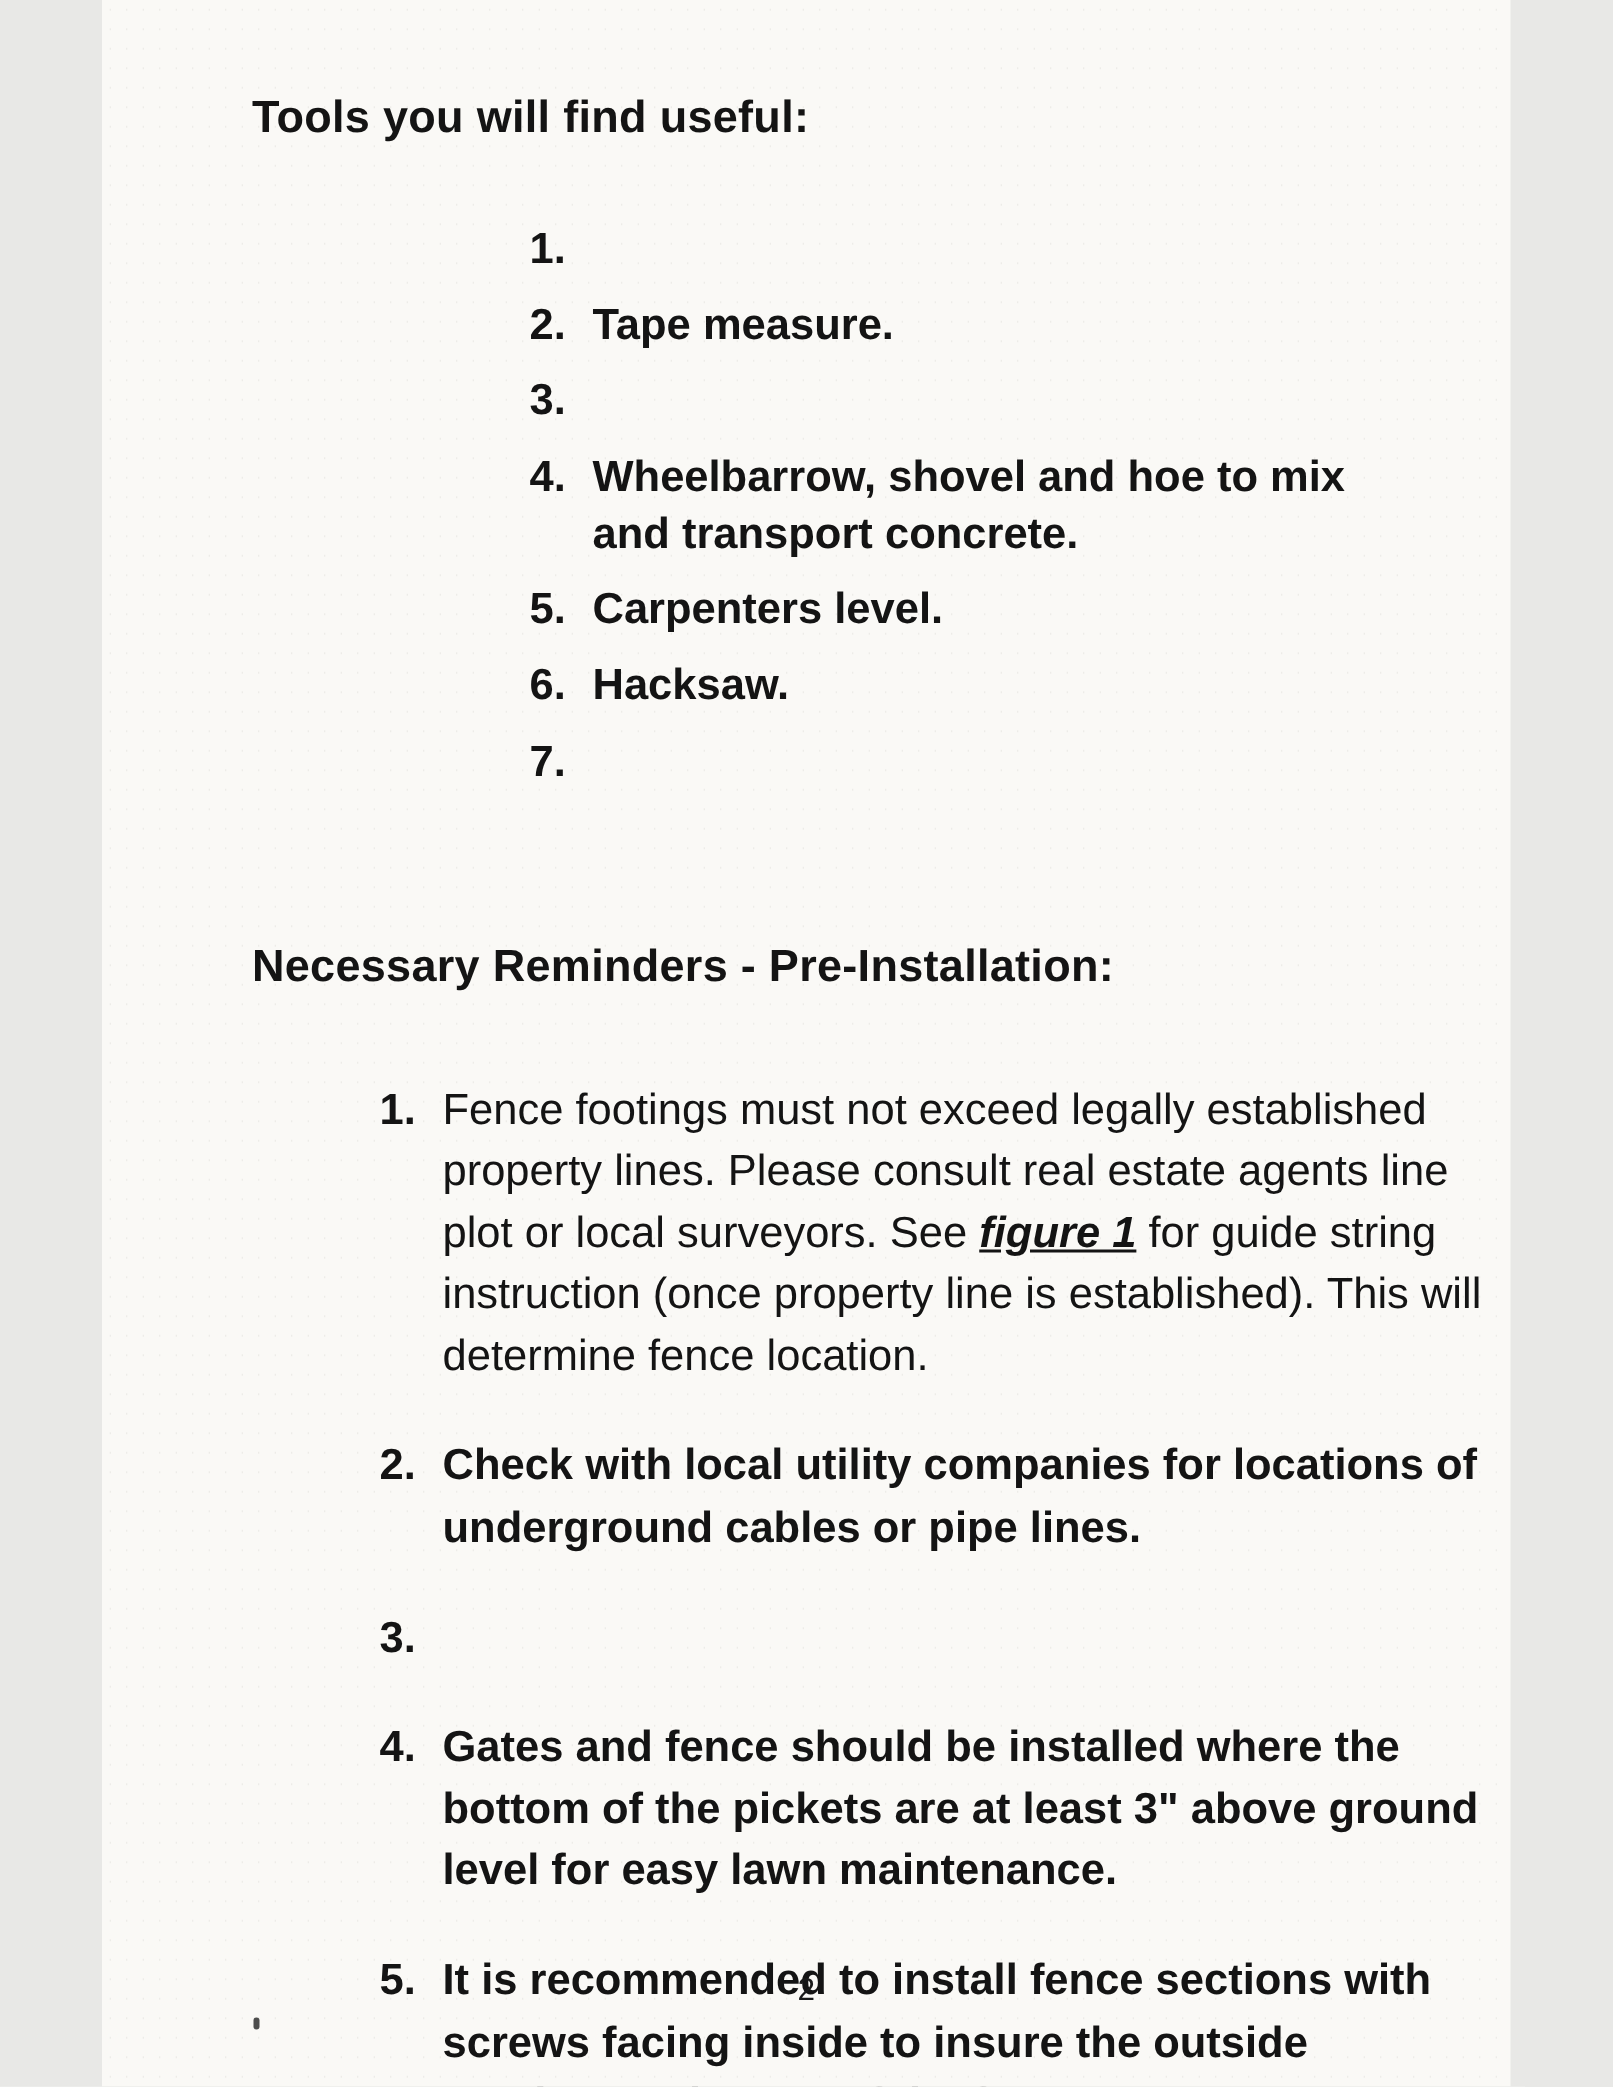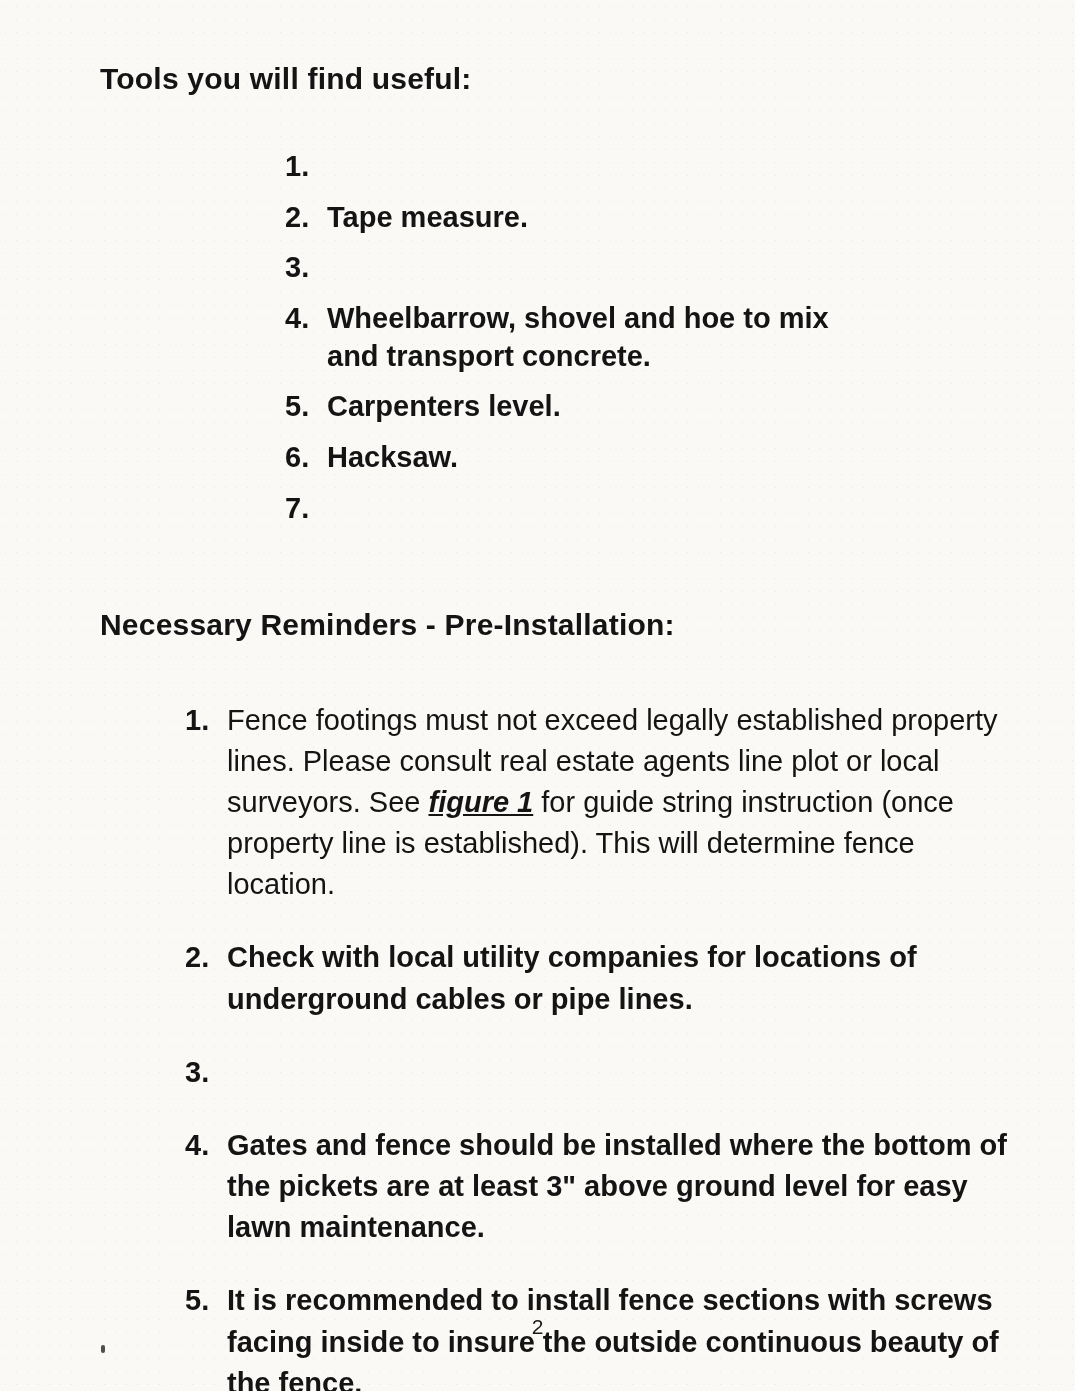--- a/index.html
+++ b/index.html
@@ -1,21 +1,21 @@
 <!DOCTYPE html>
 <html><head>
 <meta charset="utf-8">
 <style>
   html, body {
     margin: 0;
     padding: 0;
     background: #e8e8e6;
   }
   .page {
-    width: 1075px;
+    width: 939px;
     height: 1391px;
     margin: 0 auto;
     background: #faf9f6;
     position: relative;
     box-sizing: border-box;
     font-family: "Liberation Sans", sans-serif;
     color: #141414;
     overflow: hidden;
     
     background-image: radial-gradient(#e9e8e3 0.5px, transparent 0.6px);
@@ -36,21 +36,21 @@
     list-style: none;
   }
   .tools-list li {
     display: flex;
     margin-bottom: 13px;
     font-size: 29px;
     font-weight: bold;
     line-height: 1.3;
   }
   .reminders-heading {
-    margin-top: 80px;
+    margin-top: 100px;
   }
   .reminders-list {
     margin: 58px 0 0 185px;
     padding: 0;
     list-style: none;
   }
   .reminders-list li {
     display: flex;
     margin-bottom: 32px;
     font-size: 29px;

